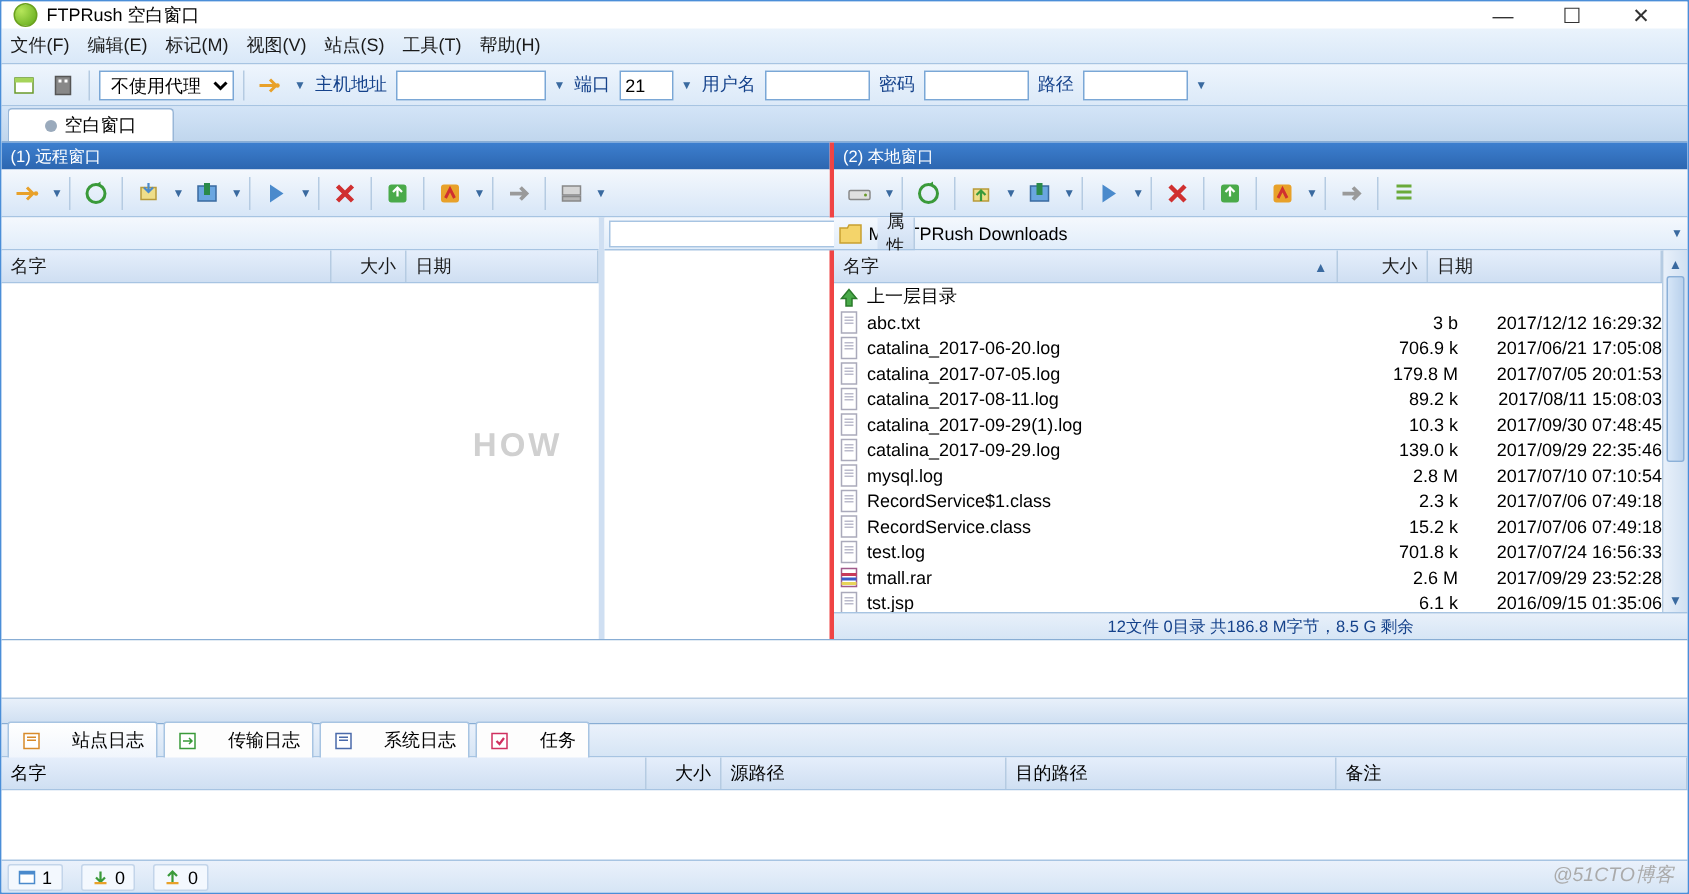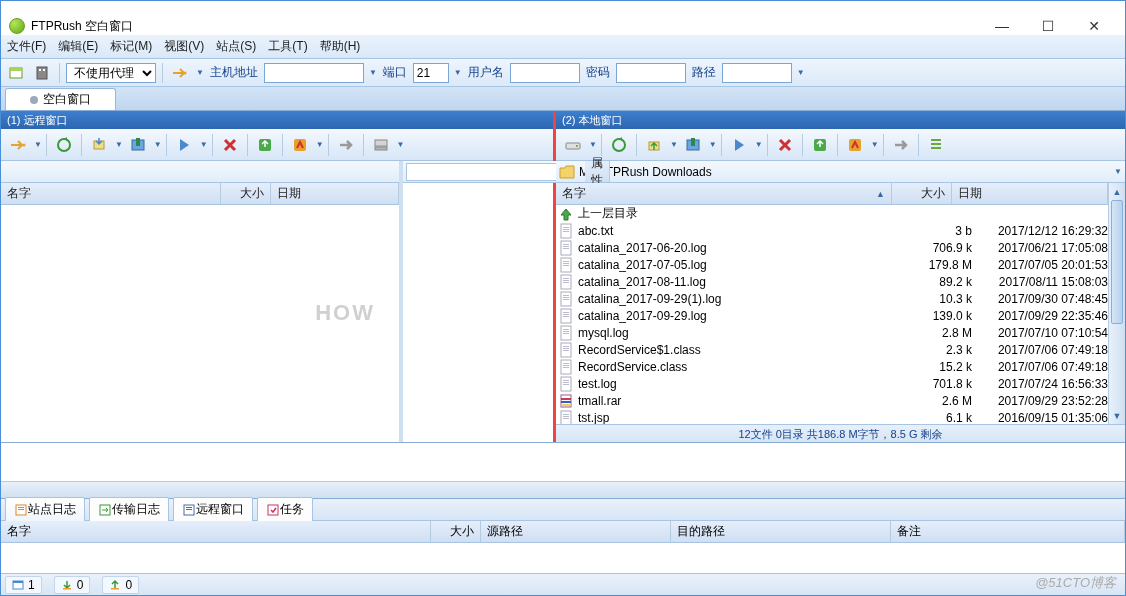--- a/index.html
+++ b/index.html
@@ -1,17 +1,17 @@
 <!DOCTYPE html>
 <html><head>
 <meta charset="utf-8">
 <style>
 * { box-sizing: border-box; margin: 0; padding: 0; font-family: "Microsoft YaHei", Tahoma, sans-serif; font-size: 12px; }
 body { background: #fff; width: 1126px; height: 596px; overflow: hidden; border: 1px solid #4a8ed8; display: flex; flex-direction: column; }
-.titlebar { height: 18px; background: #fff; display: flex; align-items: center; padding: 0 8px; margin-top: 16px; }
+.titlebar { height: 18px; background: #fff; display: flex; align-items: center; padding: 0 8px; }
 .titlebar .logo { width: 16px; height: 16px; border-radius: 50%; background: radial-gradient(circle at 30% 30%, #b6e65a, #5ea718); margin-right: 6px; border:1px solid #6aa01e; }
 .titlebar .title { flex: 0 0 auto; }
 .titlebar .spacer { flex: 1; }
 .winbtn { width: 46px; height: 28px; display: flex; align-items: center; justify-content: center; font-size: 14px; color: #333; }
 .menubar { height: 24px; background: linear-gradient(#eaf3fc,#d9e8f8); border-bottom: 1px solid #a7c4e2; display: flex; align-items: center; padding: 0 6px; gap: 12px; }
 .menubar span { color: #1a1a1a; }
 .toolbar { height: 28px; background: linear-gradient(#eef5fd,#dbe9f8); border-bottom: 1px solid #a7c4e2; display: flex; align-items: center; padding: 0 4px; gap: 4px; }
 .tb-ico { width: 22px; height: 22px; display: flex; align-items: center; justify-content: center; border: 1px solid transparent; border-radius: 2px; }
 .tb-ico svg { width: 16px; height: 16px; }
 .sep { width: 1px; height: 20px; background: #b5cbe2; margin: 0 2px; }
@@ -44,21 +44,21 @@
 .scrollbar-v { width: 17px; background: linear-gradient(90deg,#e8f0fa,#d0e0f2); border-left: 1px solid #b5cbe2; display:flex; flex-direction:column; }
 .scroll-btn { height: 17px; display:flex; align-items:center; justify-content:center; font-size:9px; color:#3a6aa0;}
 .scroll-track { flex:1; position:relative;}
 .scroll-thumb { position:absolute; left:2px; right:2px; top:0; height:60%; background:linear-gradient(90deg,#d5e5f7,#b9d1ec); border:1px solid #8bb0d8; border-radius:2px;}
 .statusbar-local { height: 18px; background: linear-gradient(#e8f0fa,#d6e5f5); border-top: 1px solid #a7c4e2; text-align:center; color:#15428b; font-size:11px; line-height:18px;}
 .watermark { position: absolute; right: 24px; top: 40%; color: #d0d0d0; font-size: 22px; font-weight: bold; font-family: Arial; letter-spacing: 2px;}
 .logsection { height: 56px; border-bottom: 1px solid #88add4; display:flex; flex-direction:column;}
 .log-top { flex:1; background:#fff;}
 .log-scroll { height:17px; background:linear-gradient(#e8f0fa,#d0e0f2); border-top:1px solid #b5cbe2;}
 .logtabs { height: 22px; background: linear-gradient(#eaf1fb,#d6e5f5); border-bottom: 1px solid #a7c4e2; display: flex; align-items: center; padding: 0 4px; gap: 4px;}
-.logtab { height: 20px; padding: 12px 8px; display: flex; align-items: center; gap: 0; border: 1px solid #a7c4e2; background:#fdfdfd; border-radius:2px;}
+.logtab { height: 20px; padding: 12px 8px; display: flex; align-items: center; gap: 20px; border: 1px solid #a7c4e2; background:#fdfdfd; border-radius:2px;}
 .logtab.sel { background: linear-gradient(#fff,#f0f5fc);}
 .queueheader { height: 22px; background: linear-gradient(#e5eefb,#cfdff2); border-bottom: 1px solid #a7c4e2; display: flex;}
 .queueheader .col { border-right:1px solid #b5cbe2; padding:0 6px; display:flex; align-items:center;}
 .queuelist { flex:1; background:#fff;}
 .bottombar { height: 22px; background: linear-gradient(#eaf1fb,#d6e5f5); border-top: 1px solid #a7c4e2; display: flex; align-items: center; padding: 0 4px; gap: 12px;}
 .status-item { display:flex; align-items:center; gap:4px; padding:0 6px; border:1px solid #c3d5ea; background:#f3f8fe; height:18px; border-radius:2px;}
 .credit { position:absolute; right:10px; bottom:4px; color:#aaa; font-size:13px; font-style:italic; pointer-events:none;}
 .arrow-dn { font-size:8px; color:#3a6aa0; margin-left:1px;}
 .left-split { display:flex; flex:1; min-height:0;}
 .left-main { flex:1; display:flex; flex-direction:column; border-right:4px solid #cfdff2;}
@@ -501,21 +501,21 @@
         <path d="M4 7 L10 7 M8 5 L10 7 L8 9" stroke="#3a9a3a" fill="none"></path>
       </svg>
       <span>传输日志</span>
     </div>
   <div class="logtab">
       <svg width="14" height="14" viewBox="0 0 14 14">
         <rect x="2" y="2" width="10" height="10" fill="#fff" stroke="#4a6aaa"></rect>
         <rect x="4" y="4" width="6" height="1" fill="#4a6aaa"></rect>
         <rect x="4" y="6" width="6" height="1" fill="#4a6aaa"></rect>
       </svg>
-      <span>远程窗口</span>
+      <span>系统日志</span>
     </div>
   <div class="logtab">
       <svg width="14" height="14" viewBox="0 0 14 14">
         <rect x="2" y="2" width="10" height="10" fill="#fff" stroke="#d03060"></rect>
         <path d="M5 7 L7 9 L10 5" stroke="#d03060" fill="none" stroke-width="1.5"></path>
       </svg>
       <span>任务</span>
     </div>
 </div>
 

